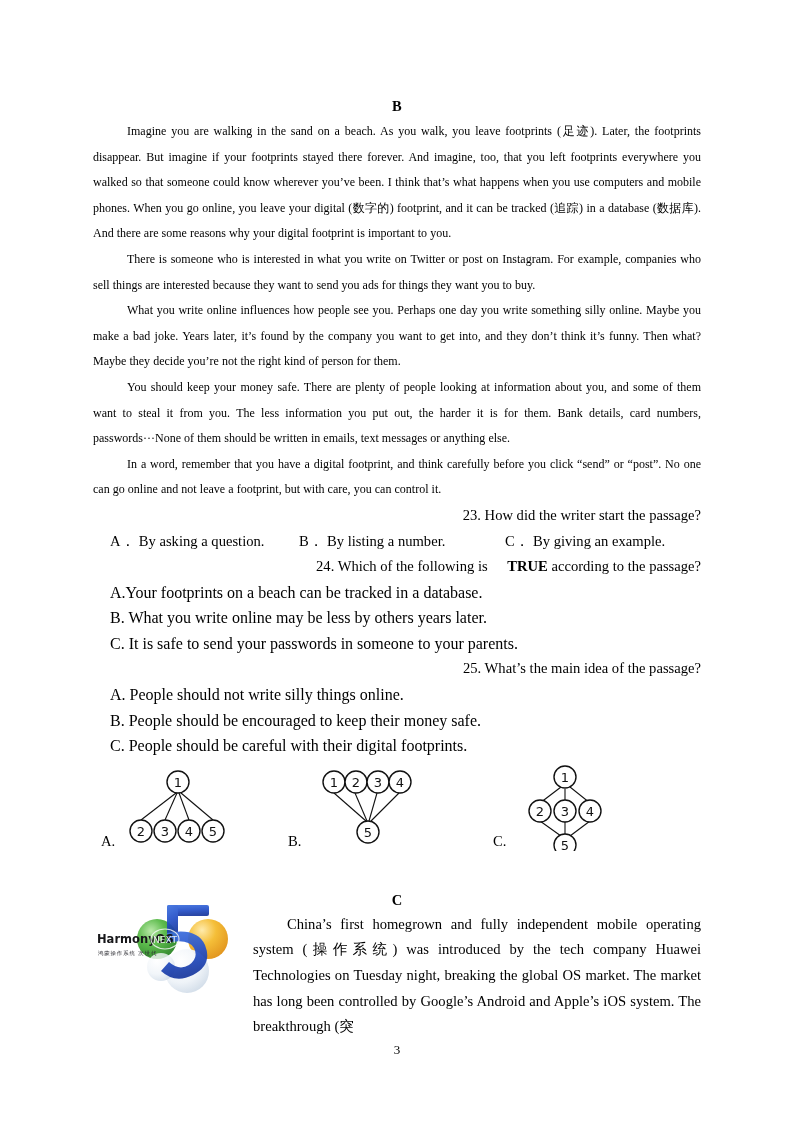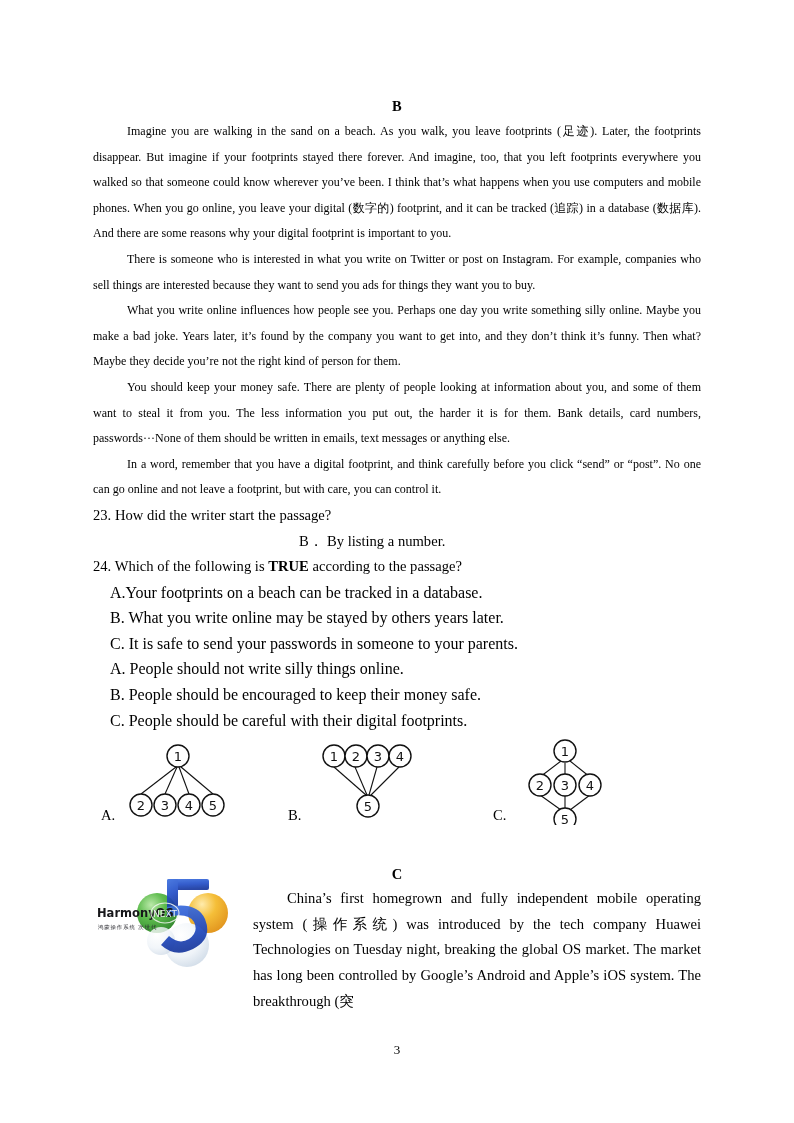--- a/index.html
+++ b/index.html
@@ -46,20 +46,21 @@
     text-justify: inter-word;
     text-indent: 34px;
     word-spacing: 0.1px;
   }
 
   .qline {
     margin: 0;
     font-size: 14.6px;
     line-height: 25.6px;
     text-indent: 0;
+    text-align: right;
   }
   .optline {
     margin: 0;
     font-size: 16px;
     line-height: 25.6px;
     padding-left: 17px;
   }
   .opt-row {
     margin: 0;
     font-size: 14.6px;
@@ -68,21 +69,21 @@
     height: 25.6px;
   }
   .opt-row span.opt {
     position: absolute;
     white-space: nowrap;
   }
   .opt-a { left: 17px; }
   .opt-b { left: 206px; }
   .opt-c { left: 412px; }
 
-  b.true-word { font-weight: bold; }
+  b.true-word { font-weight: bold; margin-left: 16px; }
 
   
   .diagram-area {
     position: relative;
     height: 92px;
     margin-top: 4px;
   }
   .diagram-block {
     position: absolute;
     top: 0;
@@ -152,28 +153,31 @@
   <div class="section-letter">B</div>
 
   <p class="para">Imagine you are walking in the sand on a beach. As you walk, you leave footprints (足迹). Later, the footprints disappear. But imagine if your footprints stayed there forever. And imagine, too, that you left footprints everywhere you walked so that someone could know wherever you’ve been. I think that’s what happens when you use computers and mobile phones. When you go online, you leave your digital (数字的) footprint, and it can be tracked (追踪) in a database (数据库). And there are some reasons why your digital footprint is important to you.</p>
   <p class="para">There is someone who is interested in what you write on Twitter or post on Instagram. For example, companies who sell things are interested because they want to send you ads for things they want you to buy.</p>
   <p class="para">What you write online influences how people see you. Perhaps one day you write something silly online. Maybe you make a bad joke. Years later, it’s found by the company you want to get into, and they don’t think it’s funny. Then what? Maybe they decide you’re not the right kind of person for them.</p>
   <p class="para">You should keep your money safe. There are plenty of people looking at information about you, and some of them want to steal it from you. The less information you put out, the harder it is for them. Bank details, card numbers, passwords···None of them should be written in emails, text messages or anything else.</p>
   <p class="para">In a word, remember that you have a digital footprint, and think carefully before you click “send” or “post”. No one can go online and not leave a footprint, but with care, you can control it.</p>
 
   <p class="qline">23. How did the writer start the passage?</p>
   <div class="opt-row">
+    <span class="opt opt-a">A． By asking a question.</span>
     <span class="opt opt-b">B． By listing a number.</span>
+    <span class="opt opt-c">C． By giving an example.</span>
   </div>
 
   <p class="qline"><span>24. Which of the following is </span><b class="true-word">TRUE</b><span> according to the passage?</span></p>
   <p class="optline">A.Your footprints on a beach can be tracked in a database.</p>
-  <p class="optline">B. What you write online may be stayed by others years later.</p>
+  <p class="optline">B. What you write online may be less by others years later.</p>
   <p class="optline">C. It is safe to send your passwords in someone to your parents.</p>
 
+  <p class="qline">25. What’s the main idea of the passage?</p>
   <p class="optline">A. People should not write silly things online.</p>
   <p class="optline">B. People should be encouraged to keep their money safe.</p>
   <p class="optline">C. People should be careful with their digital footprints.</p>
 
 
   <div class="diagram-area">
 
     <div class="diagram-block dg-a">
       <span class="dg-label">A.</span>
       <svg class="dg-svg" width="150" height="88" viewBox="0 0 150 88">

